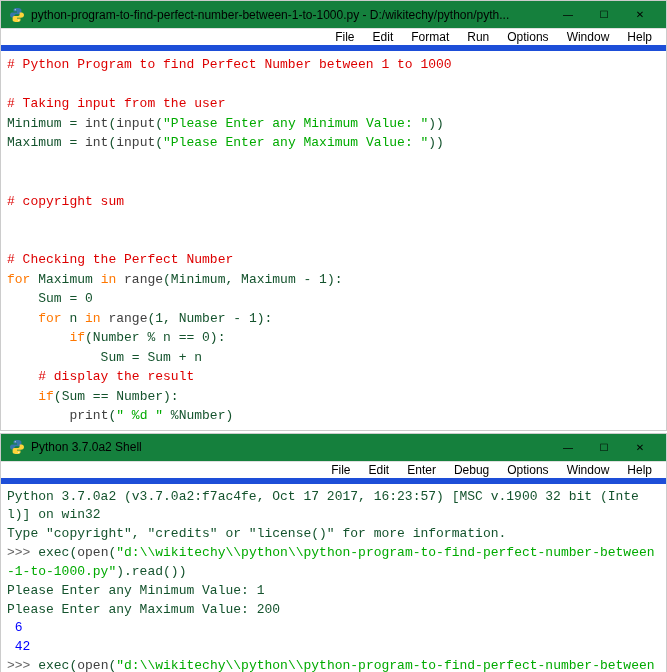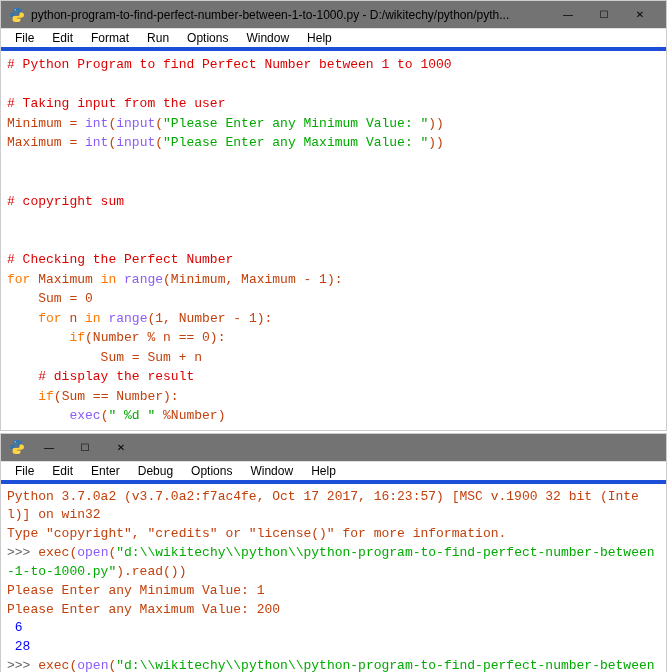--- a/index.html
+++ b/index.html
@@ -1,30 +1,30 @@
 <!DOCTYPE html>
 <html><head>
   <meta charset="utf-8">
   <style>
     * { margin: 0; padding: 0; box-sizing: border-box; }
     body { font-family: "Segoe UI", Tahoma, sans-serif; font-size: 12px; background: #fff; width: 667px; }
     .window { border: 1px solid #ccc; background: #fff; }
-    .titlebar { display: flex; align-items: center; padding: 4px 8px; background: #737373; border-bottom: 1px solid #e0e0e0; height: 28px; }
+    .titlebar { display: flex; align-items: center; padding: 4px 8px; background: #15803d; border-bottom: 1px solid #e0e0e0; height: 28px; }
     .titlebar-icon { width: 16px; height: 16px; margin-right: 6px; display: flex; align-items: center; justify-content: center; }
     .titlebar-text { flex: 1; font-size: 12px; color: #000; white-space: nowrap; overflow: hidden; }
     .window-controls { display: flex; gap: 0; }
     .win-btn { width: 36px; height: 20px; display: flex; align-items: center; justify-content: center; font-size: 10px; cursor: pointer; color: #000; }
-    .menubar { display: flex; padding: 2px 6px; gap: 2px; border-bottom: 4px solid #1d4ed8; height: 22px; align-items: center; }
+    .menubar { display: flex; padding: 2px 6px; gap: 2px; border-bottom: 6px solid #1d4ed8; height: 22px; align-items: center; justify-content: flex-end; }
     .menu-item { padding: 2px 8px; font-size: 12px; cursor: pointer; color: #000; }
     .editor { font-family: "Courier New", monospace; font-size: 13px; padding: 4px 6px; line-height: 1.5; white-space: pre; overflow: hidden; }
     .comment { color: #dd0000; }
     .keyword { color: #ff7700; }
-    .builtin { color: #8b5cf6; }
+    .builtin { color: #404040; }
     .string { color: #00aa00; }
-    .black { color: #c2410c; margin-top: 40px; }
+    .black { color: #14532d; margin-top: 40px; }
     .window2 { margin-top: 2px; }
     .shell { font-family: "Courier New", monospace; font-size: 13px; padding: 4px 6px; line-height: 1.45; white-space: pre-wrap; word-break: break-all; }
     .shell .out-blue { color: #0000ff; }
     .shell .prompt3 { color: #666; }
   </style>
 </head>
 <body>
 
 <div class="window">
   <div class="titlebar">
@@ -63,34 +63,35 @@
 
 
 <span class="comment"># Checking the Perfect Number</span>
 <span class="keyword">for</span><span class="black"> Maximum </span><span class="keyword">in</span><span class="black"> </span><span class="builtin">range</span><span class="black">(Minimum, Maximum - 1):</span>
 <span class="black">    Sum = 0</span>
 <span class="black">    </span><span class="keyword">for</span><span class="black"> n </span><span class="keyword">in</span><span class="black"> </span><span class="builtin">range</span><span class="black">(1, Number - 1):</span>
 <span class="black">        </span><span class="keyword">if</span><span class="black">(Number % n == 0):</span>
 <span class="black">            Sum = Sum + n</span>
 <span class="comment">    # display the result</span>
 <span class="black">    </span><span class="keyword">if</span><span class="black">(Sum == Number):</span>
-<span class="black">        </span><span class="builtin">exec</span><span class="black">(</span><span class="string">" %d "</span><span class="black"> %Number)</span>
+<span class="black">        </span><span class="builtin">print</span><span class="black">(</span><span class="string">" %d "</span><span class="black"> %Number)</span>
 </div>
 </div>
 
 <div class="window window2">
   <div class="titlebar">
     <span class="titlebar-icon">
       <svg width="14" height="14" viewBox="0 0 16 16">
           <path fill="#3776ab" d="M8 0C4 0 4 2 4 2v2h4v1H3S0 5 0 8s3 3 3 3h2V9s0-2 2-2h4s2 0 2-2V2s0-2-5-2z"></path>
           <circle cx="6" cy="2" r="0.7" fill="#fff"></circle>
           <path fill="#ffd43b" d="M8 16c4 0 4-2 4-2v-2H8v-1h5s3 0 3-3-3-3-3-3h-2v2s0 2-2 2H5s-2 0-2 2v3s0 2 5 2z"></path>
           <circle cx="10" cy="14" r="0.7" fill="#fff"></circle>
         </svg>
     </span>
+    <span class="titlebar-text">Python 3.7.0a2 Shell</span>
     <div class="window-controls">
       <div class="win-btn">—</div>
       <div class="win-btn">☐</div>
       <div class="win-btn">✕</div>
     </div>
   </div>
   <div class="menubar">
     <span class="menu-item">File</span>
     <span class="menu-item">Edit</span>
     <span class="menu-item">Enter</span>
@@ -98,21 +99,21 @@
     <span class="menu-item">Options</span>
     <span class="menu-item">Window</span>
     <span class="menu-item">Help</span>
   </div>
   <div class="shell"><span class="black">Python 3.7.0a2 (v3.7.0a2:f7ac4fe, Oct 17 2017, 16:23:57) [MSC v.1900 32 bit (Intel)] on win32</span>
 <span class="black">Type "copyright", "credits" or "license()" for more information.</span>
 <span class="prompt3">&gt;&gt;&gt; </span><span class="black">exec(</span><span class="builtin">open</span><span class="black">(</span><span class="string">"d:\\wikitechy\\python\\python-program-to-find-perfect-number-between-1-to-1000.py"</span><span class="black">).read())</span>
 <span class="black">Please Enter any Minimum Value: 1</span>
 <span class="black">Please Enter any Maximum Value: 200</span>
 <span class="out-blue"> 6 </span>
-<span class="out-blue"> 28 </span>
+<span class="out-blue"> 42 </span>
 <span class="prompt3">&gt;&gt;&gt; </span><span class="black">exec(</span><span class="builtin">open</span><span class="black">(</span><span class="string">"d:\\wikitechy\\python\\python-program-to-find-perfect-number-between-1-to-1000.py"</span>
 
 
 
 
 
 
 </div>
 </div>
 

